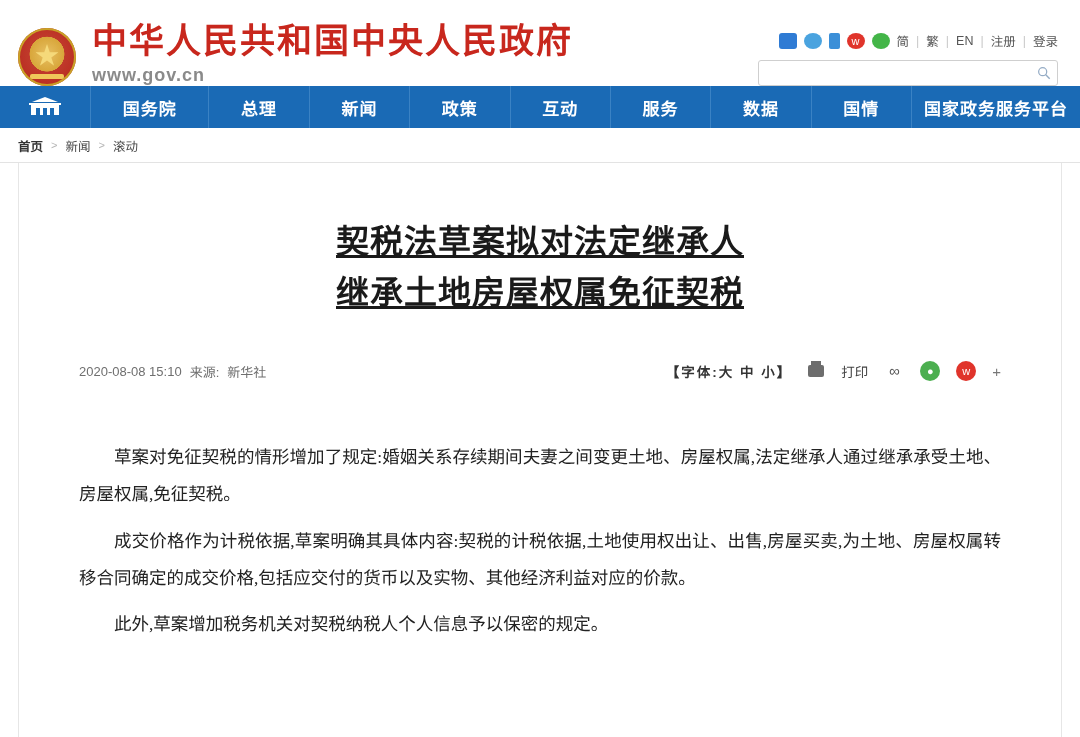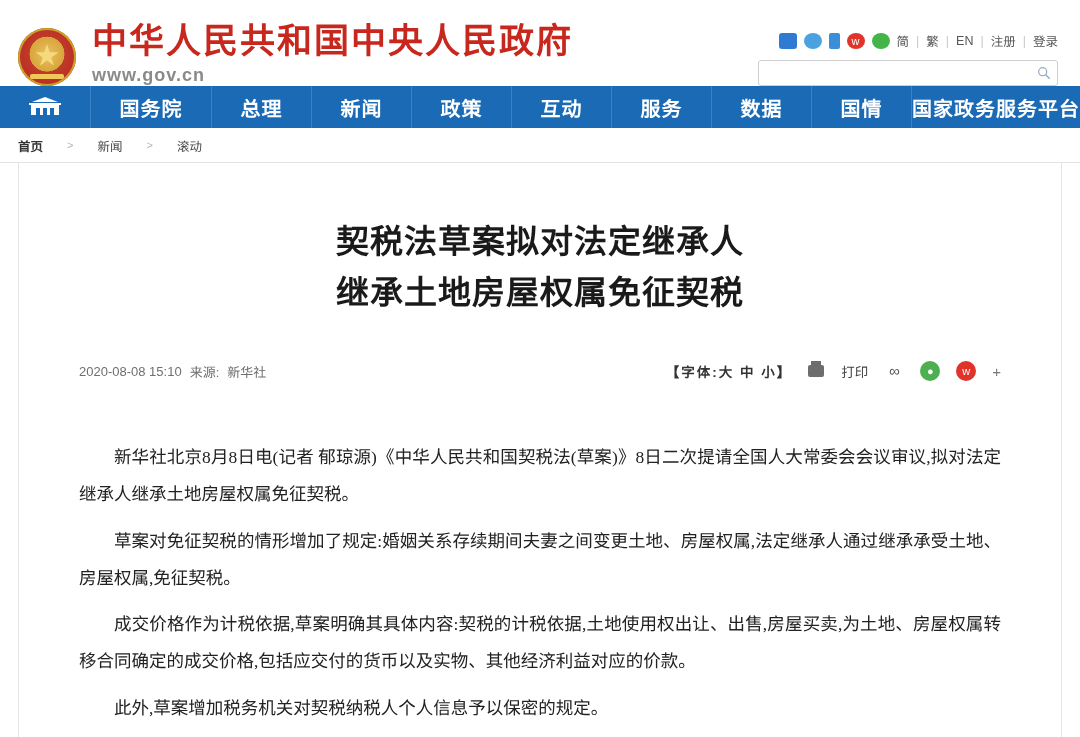--- a/index.html
+++ b/index.html
@@ -148,39 +148,39 @@
   }
   .gate-icon {
     width: 34px; height: 22px;
     position: relative;
   }
   .nav-item {
     flex: 1 1 auto;
     display: flex;
     align-items: center;
     justify-content: center;
-    font-size: 20px;
+    font-size: 17px;
     font-weight: bold;
     border-right: 1px solid #3a82c4;
     cursor: pointer;
     font-family: "Liberation Sans", sans-serif;
     letter-spacing: 1px;
   }
   .nav-item:last-child { border-right: 0; }
   .nav-item.wide { flex: 0 0 168px; }
 
   
   .breadcrumb {
     height: 34px;
     display: flex;
     align-items: center;
     padding-left: 18px;
     font-size: 12.5px;
     color: #555;
-    gap: 24px;
+    gap: 8px;
     border-bottom: 1px solid #e3e3e3;
   }
   .breadcrumb .crumb { color: #444; text-decoration: none; }
   .breadcrumb .crumb.first { color: #333; font-weight: bold; }
   .breadcrumb .arrow { color: #b5b5b5; font-size: 11px; }
 
   
   .article-wrap {
     margin: 0 18px;
     border-left: 1px solid #e6e6e6;
@@ -191,20 +191,21 @@
   }
   .article-title {
     text-align: center;
     font-family: "Liberation Serif", serif;
     font-size: 33px;
     font-weight: bold;
     color: #1a1a1a;
     line-height: 1.55;
     padding-top: 54px;
     letter-spacing: 1px;
+    text-decoration: underline;
   }
   .meta-row {
     margin-top: 42px;
     display: flex;
     align-items: center;
     font-size: 13px;
     color: #6f6f6f;
     border-bottom: 0;
     padding-bottom: 6px;
   }
@@ -349,20 +350,19 @@
           <span>打印</span>
         </span>
         <span class="share-ico plain">∞</span>
         <span class="share-ico wechat">●</span>
         <span class="share-ico weibo">w</span>
         <span class="plus">+</span>
       </div>
     </div>
 
     <div class="body-text">
-      <p>新华社北京8月8日电(记者 郁琼源)《中华人民共和国契税法(草案)》8日二次提请全国人大常委会会议审议,拟对法定继承人继承土地房屋权属免征契税。</p>
       <p>草案对免征契税的情形增加了规定:婚姻关系存续期间夫妻之间变更土地、房屋权属,法定继承人通过继承承受土地、房屋权属,免征契税。</p>
       <p>成交价格作为计税依据,草案明确其具体内容:契税的计税依据,土地使用权出让、出售,房屋买卖,为土地、房屋权属转移合同确定的成交价格,包括应交付的货币以及实物、其他经济利益对应的价款。</p>
       <p>此外,草案增加税务机关对契税纳税人个人信息予以保密的规定。</p>
     </div>
   </div>
 
 </div>
 
 </body></html>

